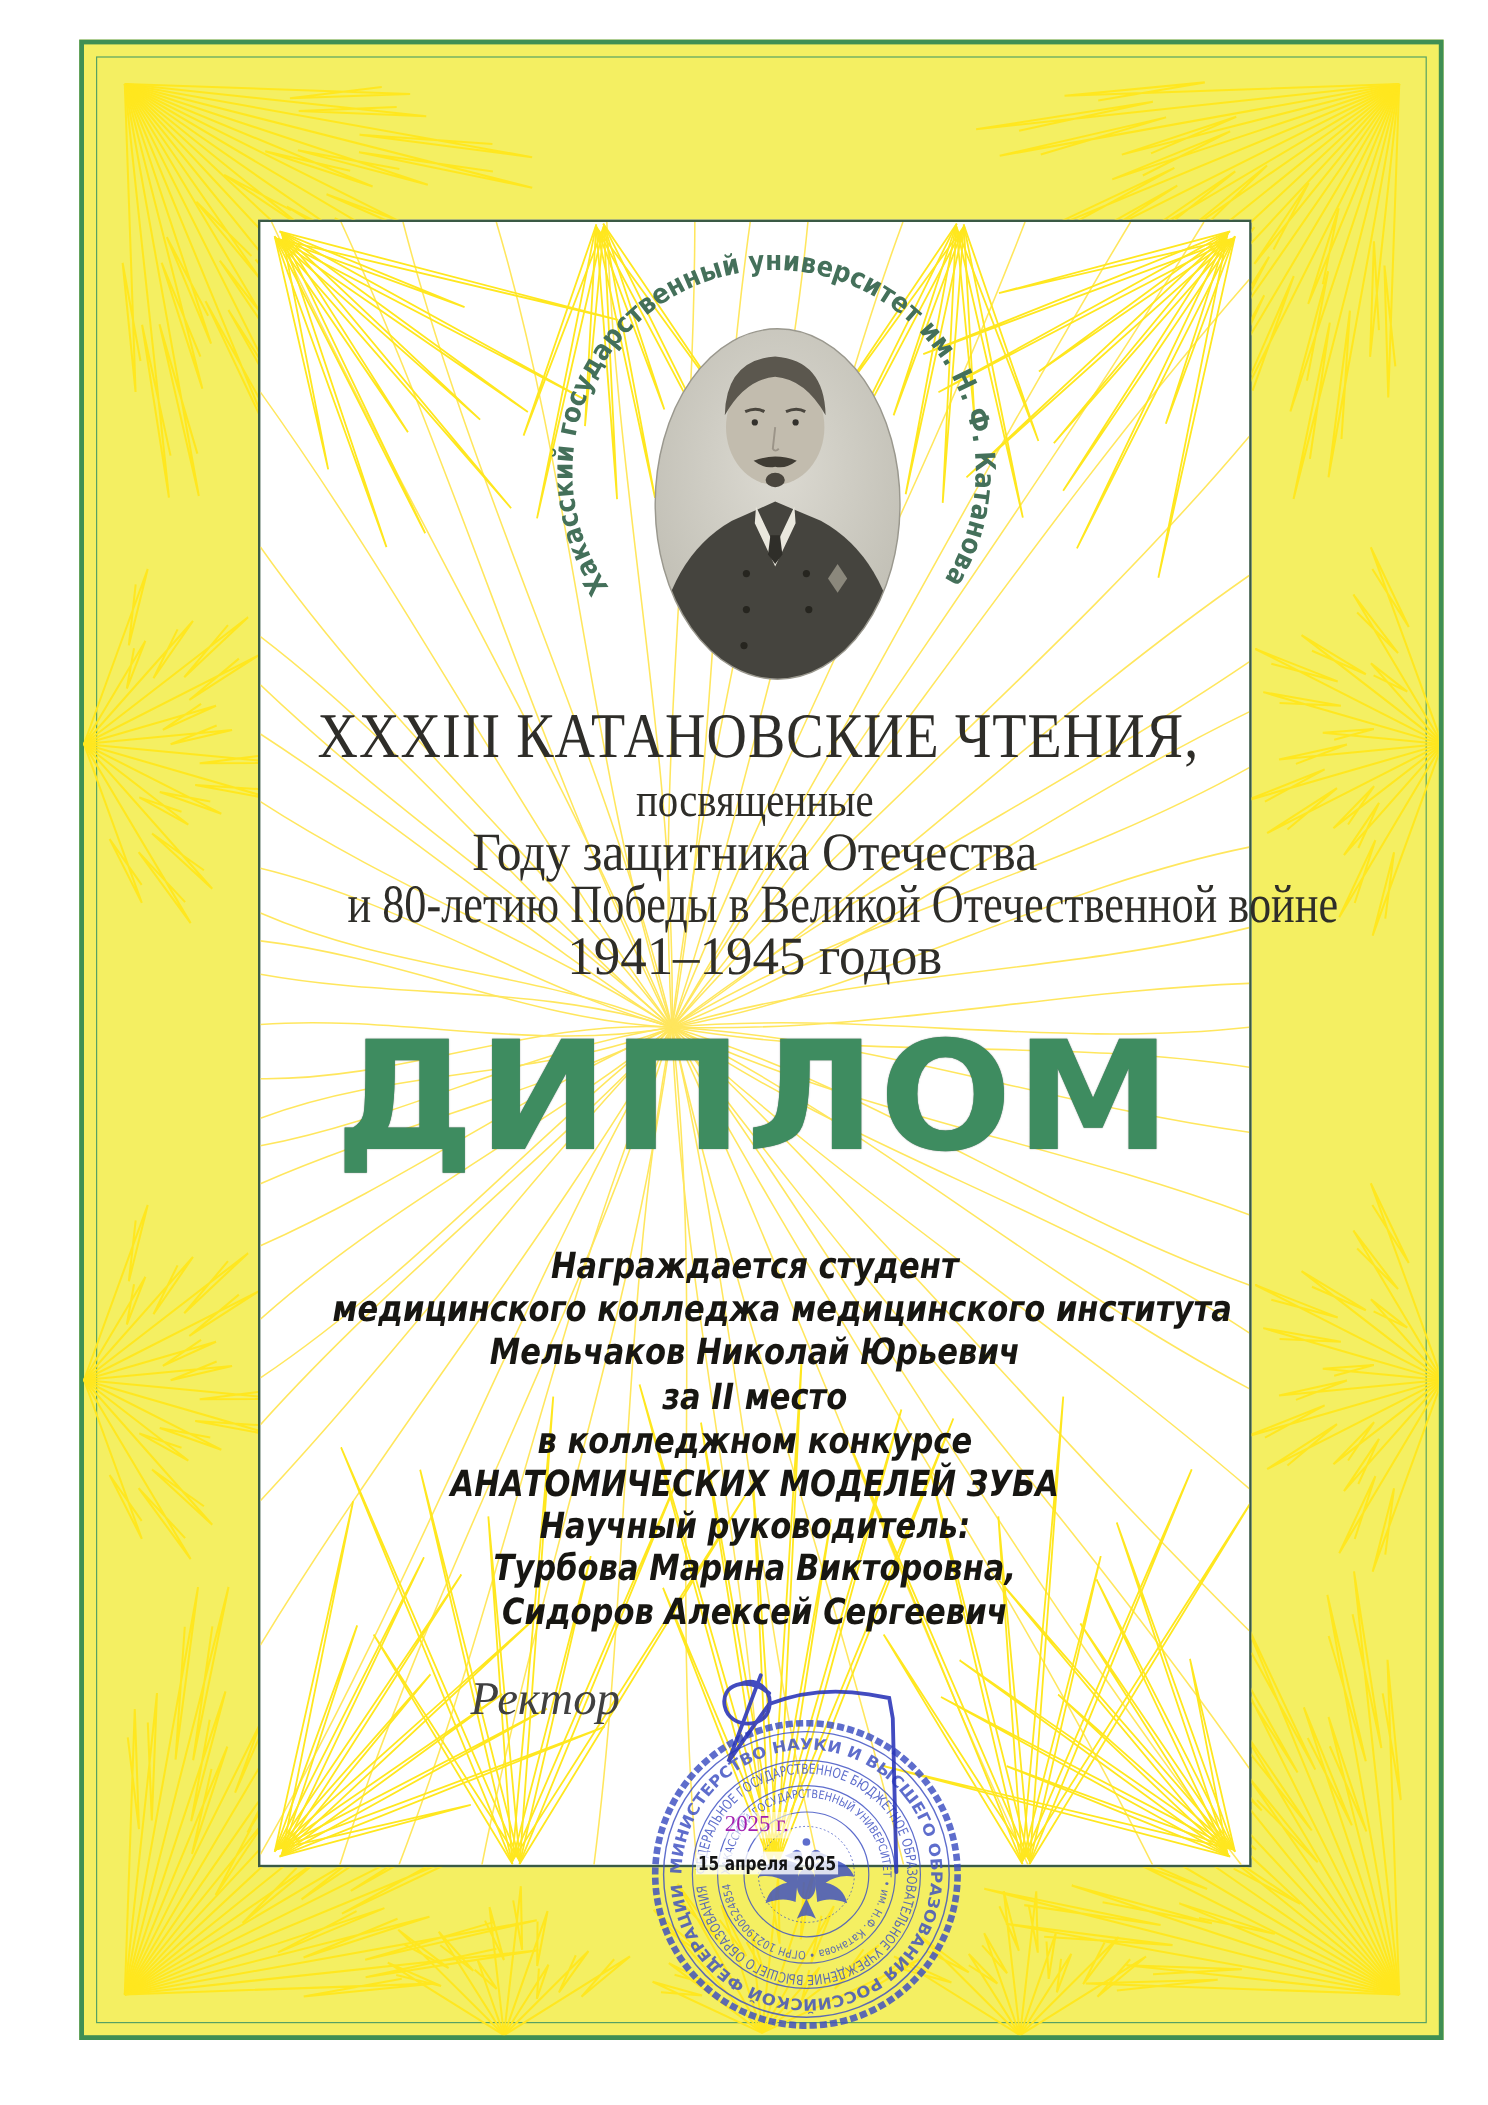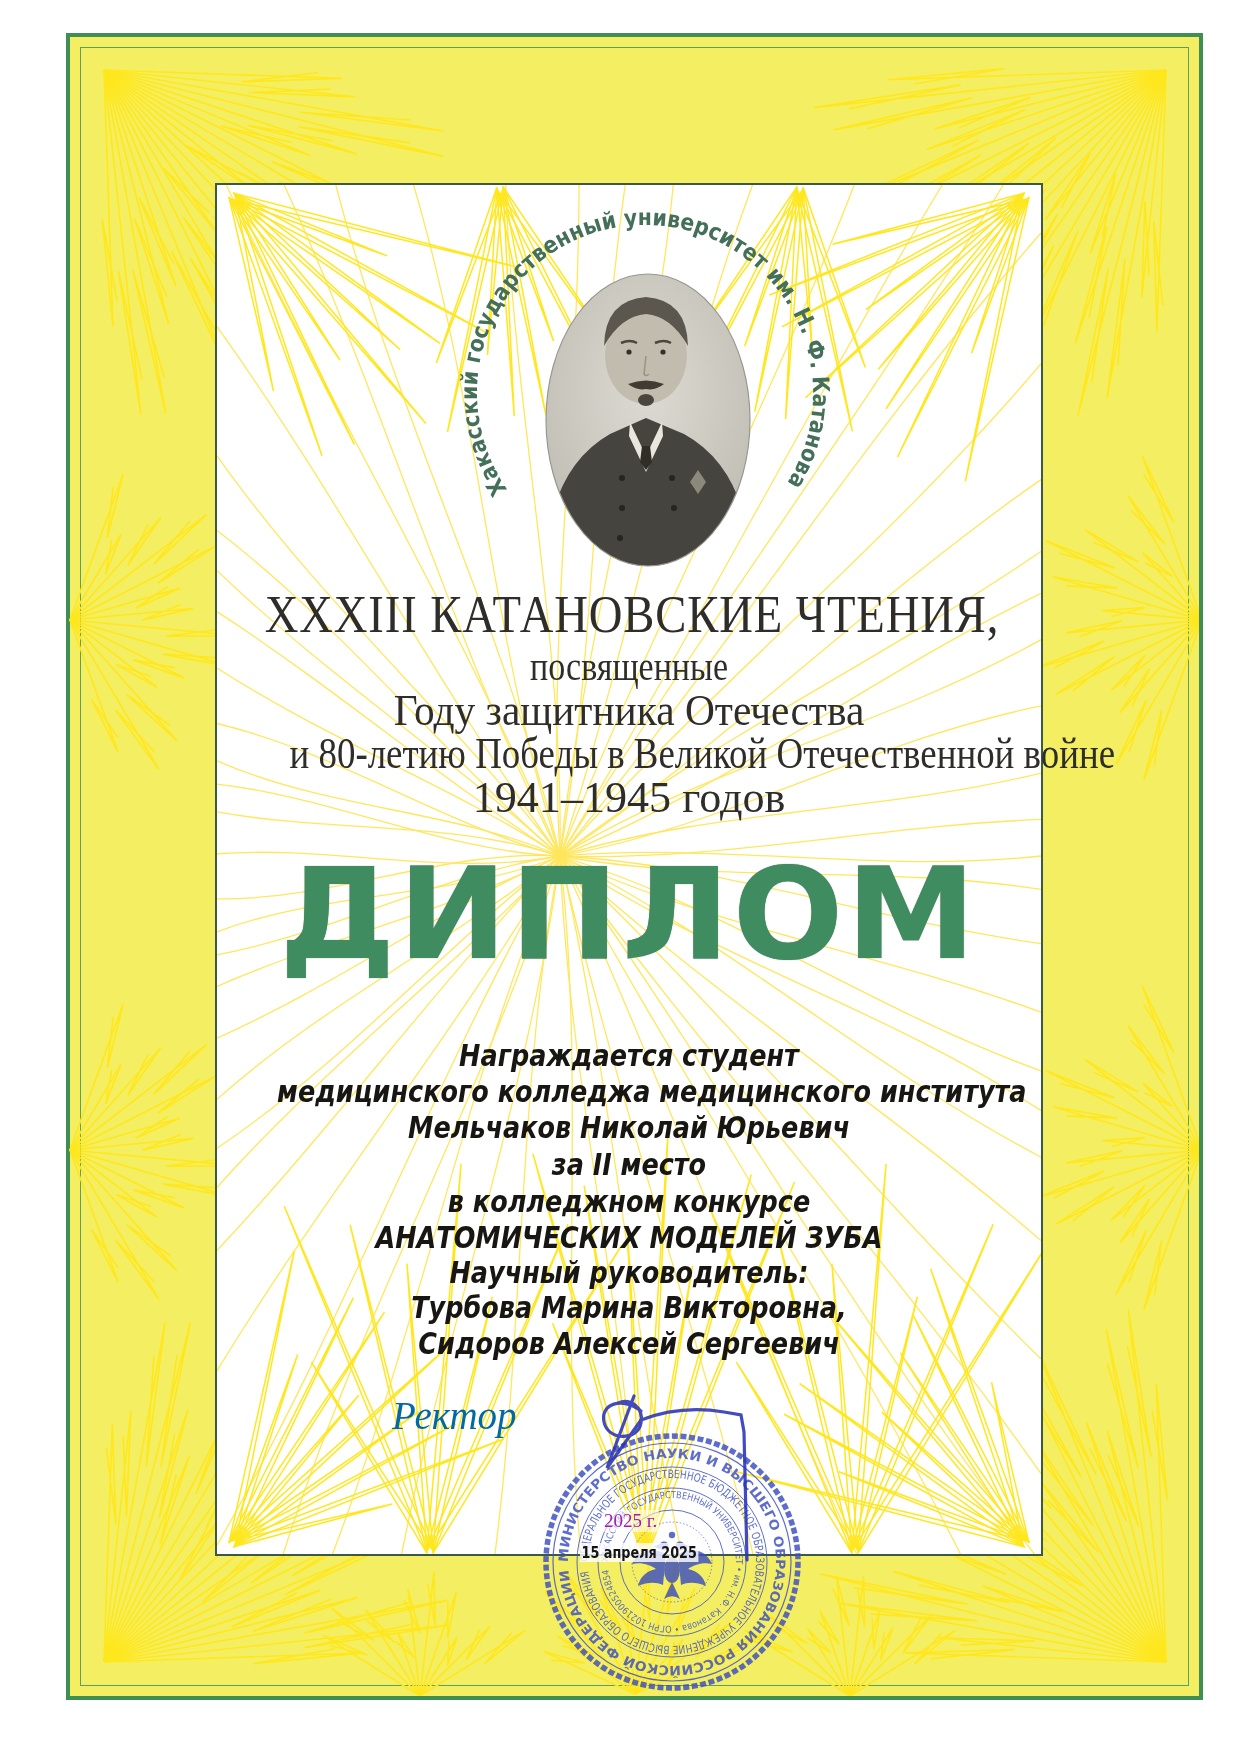--- a/index.html
+++ b/index.html
@@ -20,21 +20,21 @@
   .serif{font-family:"Liberation Serif",serif;}
   .title{font-size:53px;transform:scaleX(.88);letter-spacing:1px;}
   .ded1{font-size:40px;transform:scaleX(.85);}
   .ded{font-size:45px;}
   .doctype{font-family:"DejaVu Sans",sans-serif;font-weight:bold;font-size:130px;
         color:#3e8c60;letter-spacing:3px;line-height:1;
         text-shadow:0 0 1px rgba(40,60,45,.75);transform:scaleY(.97);}
   .aw{font-family:"DejaVu Sans",sans-serif;font-style:italic;font-weight:bold;
         font-size:30px;color:#171612;transform:scaleX(.85);line-height:1;}
   .sig{position:absolute;font-family:"Liberation Serif",serif;font-style:italic;
-        font-size:39px;color:#0369a1;white-space:nowrap;}
+        font-size:39px;color:#404040;white-space:nowrap;}
   .date-year{position:absolute;left:602px;top:1510px;font-size:19px;color:#a21caf;
         background:rgba(255,255,255,.55);padding:0 2px;white-space:nowrap;}
   .date-full{position:absolute;left:580px;top:1543px;font-family:"DejaVu Sans",sans-serif;
         font-weight:bold;font-size:16px;color:#141414;background:rgba(255,255,255,.8);
         padding:0 2px;white-space:nowrap;transform:scaleX(.8);transform-origin:left center;}
 </style>
 </head>
 <body>
 
 <div id="page">

